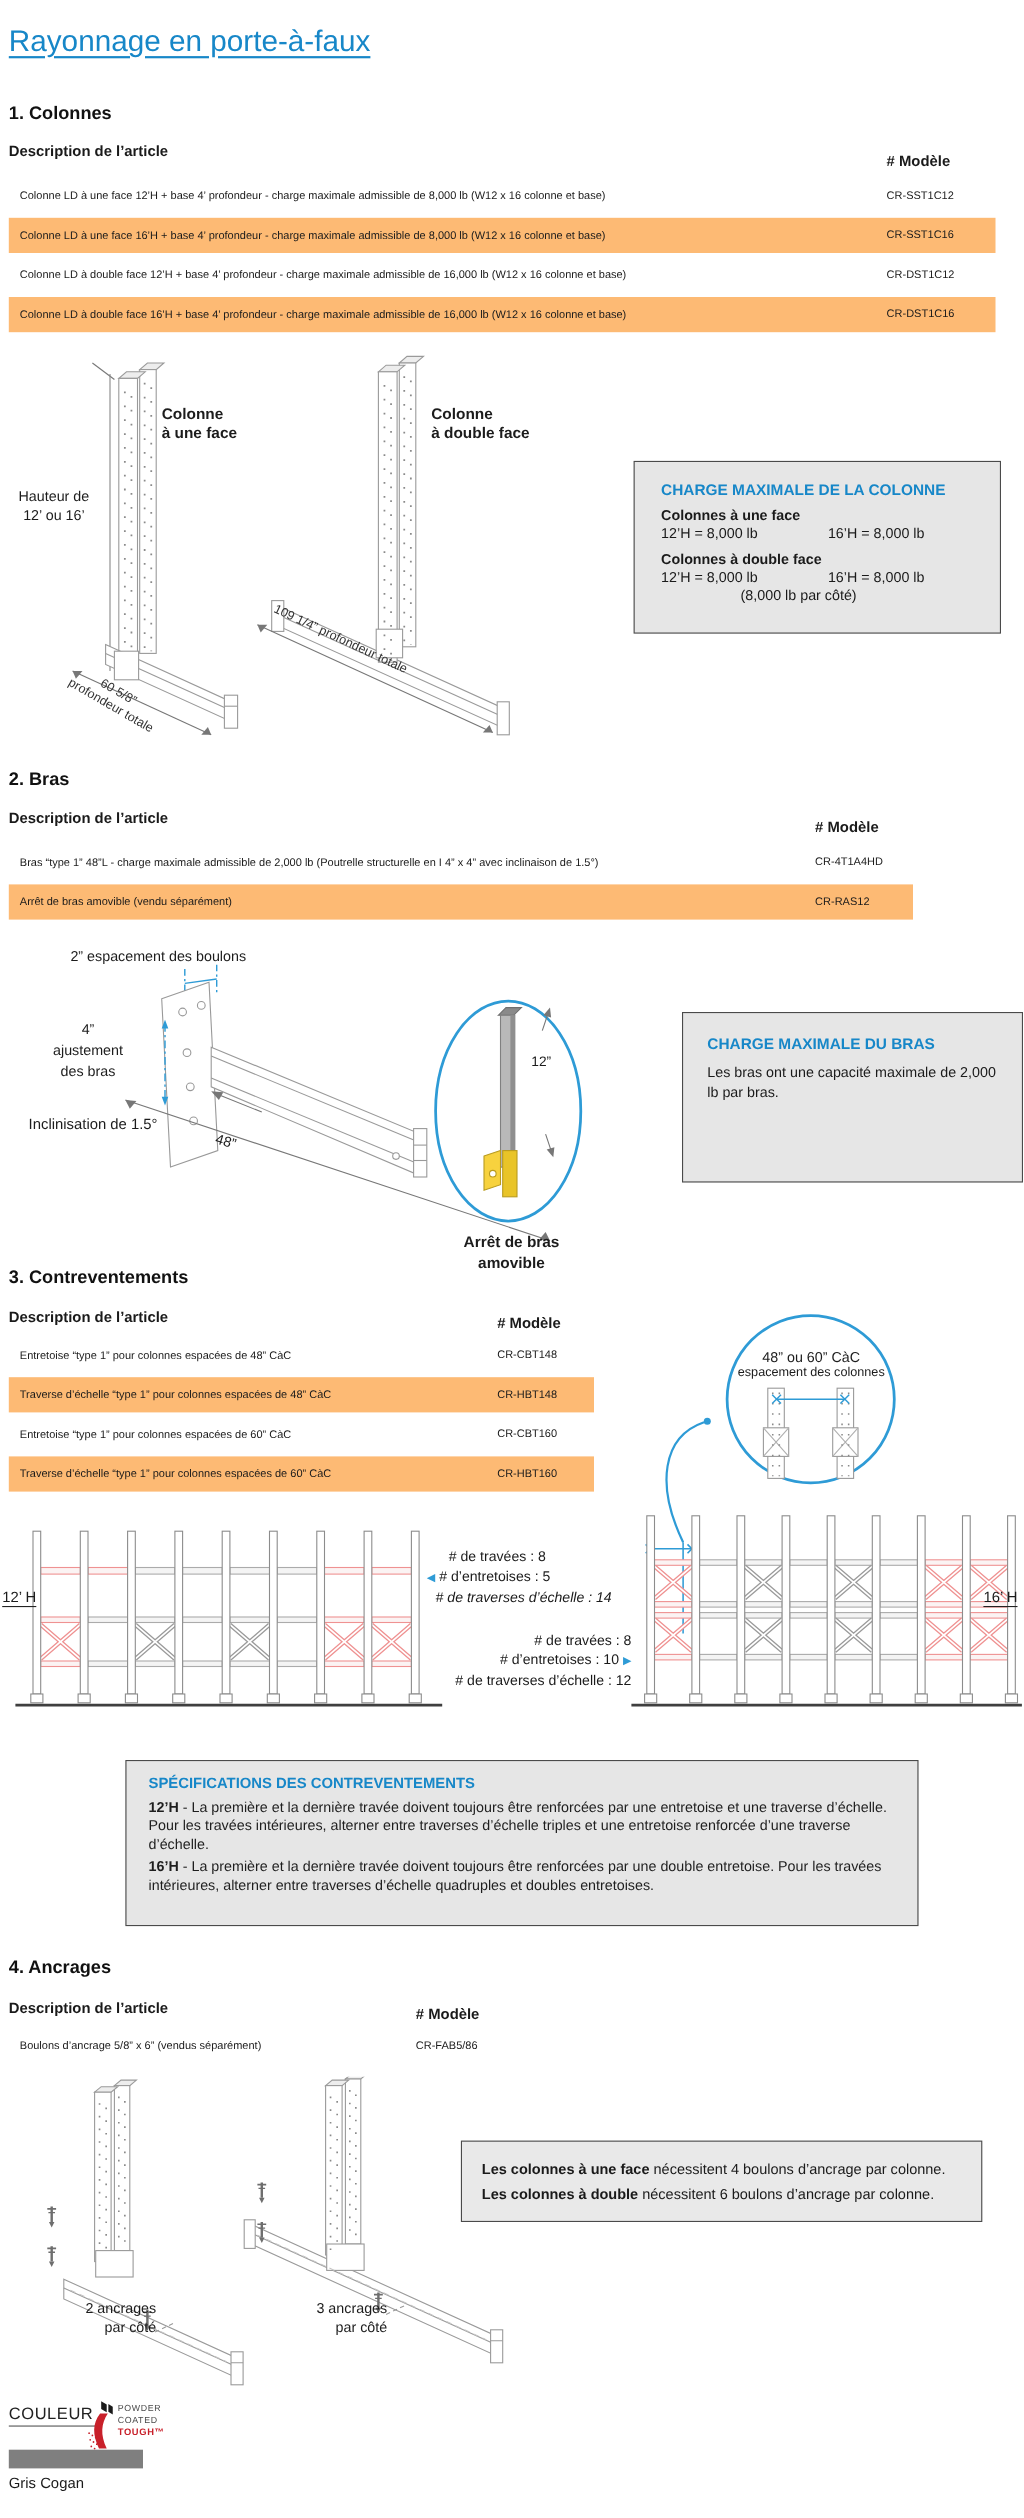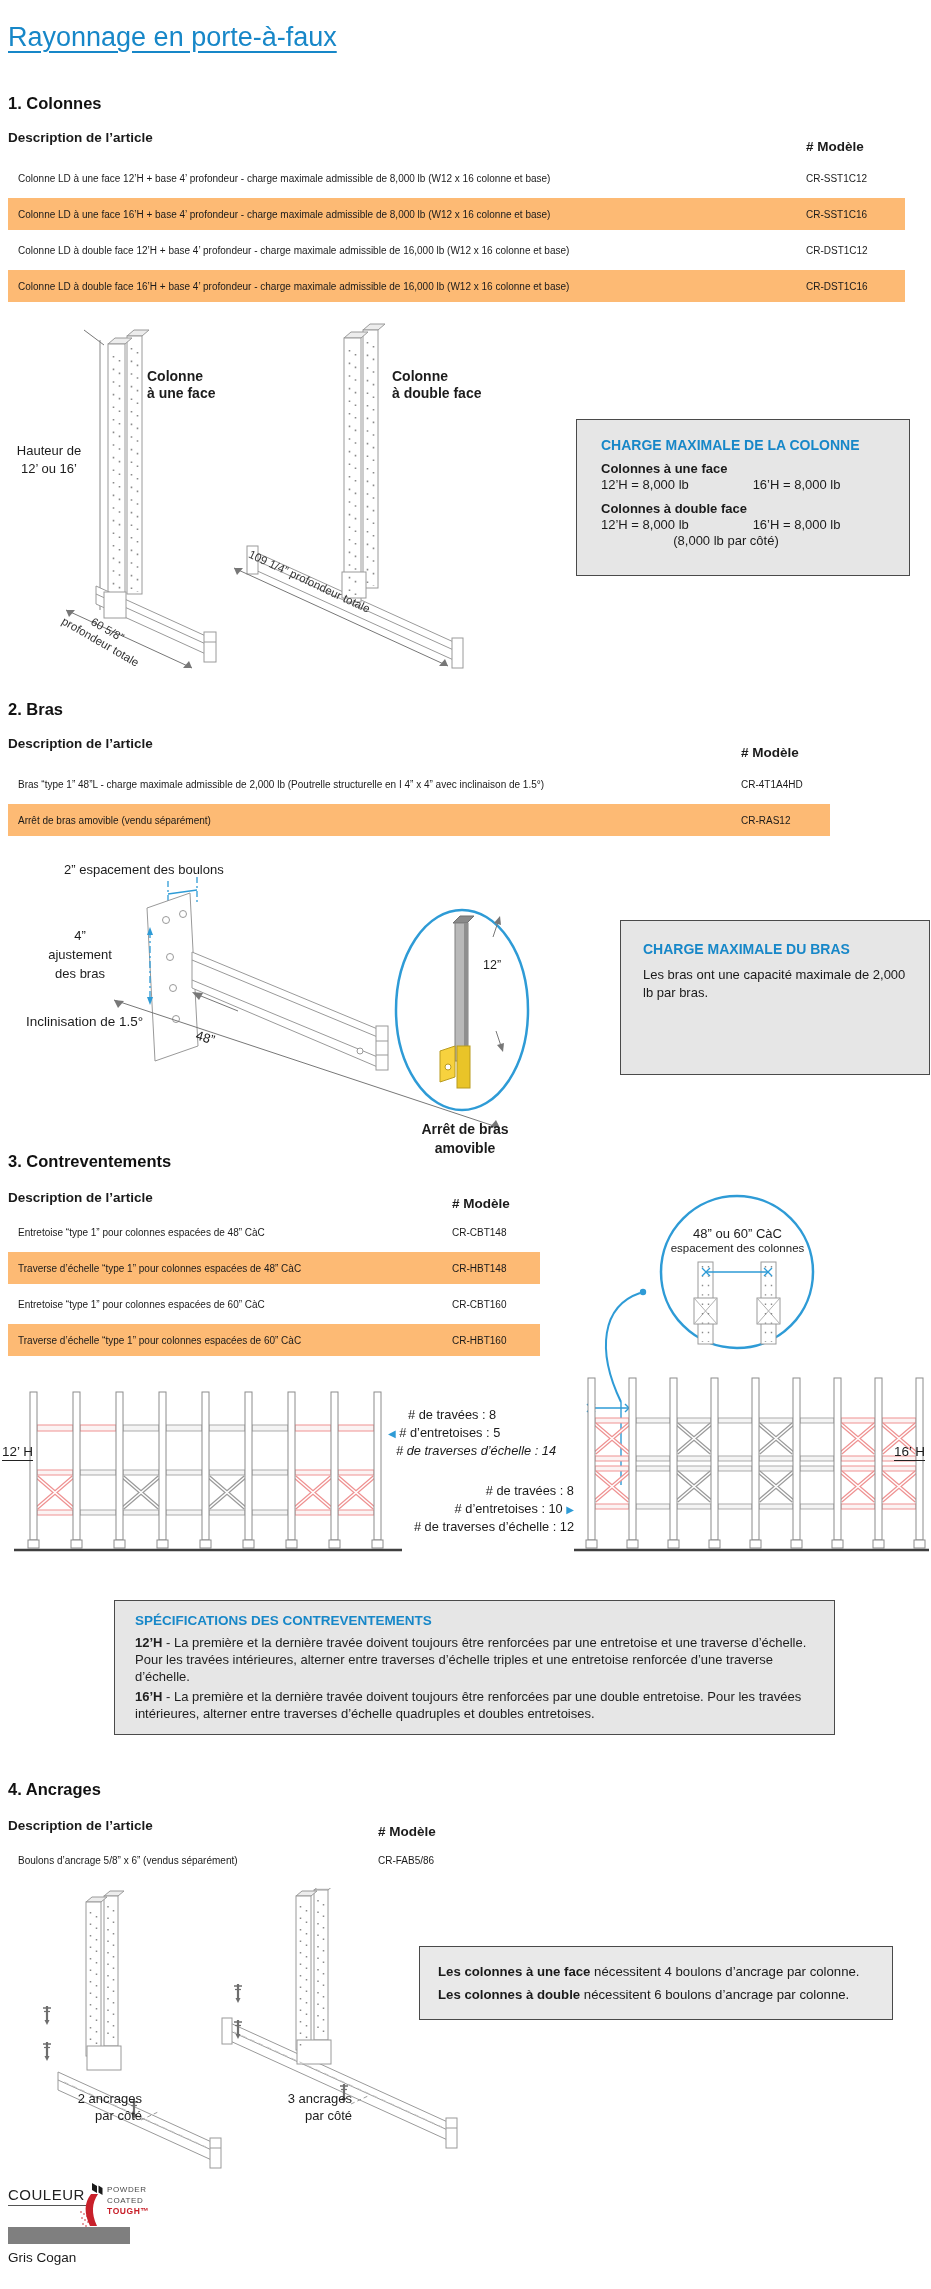--- a/index.html
+++ b/index.html
@@ -469,21 +469,21 @@
     <div style="margin-left:20px;"># de travées : 8</div>
     <div><span class="tri">◀</span> <span># d’entretoises : 5</span></div>
     <div style="margin-left:8px;font-style:italic;"># de traverses d’échelle : 14</div>
   </div>
   <div class="abs" style="left:370px; top:1482px; width:204px; text-align:right; font-size:12.8px; line-height:17.5px;">
     <div># de travées : 8</div>
     <div><span># d’entretoises : 10</span> <span class="tri">▶</span></div>
     <div># de traverses d’échelle : 12</div>
   </div>
 
-  <div class="infobox" style="left:114px; top:1600px; width:721px; border-width:1.5px; padding:12px 20px 12px 20px;">
+  <div class="infobox" style="left:114px; top:1600px; width:721px; border-width:1.5px; padding:12px 20px 28px 20px;">
     <div class="bx-title" style="font-size:13.5px;">SPÉCIFICATIONS DES CONTREVENTEMENTS</div>
     <div style="font-size:13px; line-height:17px; margin-top:6px; color:#1e1e1e;">
       <span class="bold">12’H</span><span> - La première et la dernière travée doivent toujours être renforcées par une entretoise et une traverse d’échelle. Pour les travées intérieures, alterner entre traverses d’échelle triples et une entretoise renforcée d’une traverse d’échelle.</span>
     </div>
     <div style="font-size:13px; line-height:17px; margin-top:3px; color:#1e1e1e;">
       <span class="bold">16’H</span><span> - La première et la dernière travée doivent toujours être renforcées par une double entretoise. Pour les travées intérieures, alterner entre traverses d’échelle quadruples et doubles entretoises.</span>
     </div>
   </div>
 
   <div class="abs sec-head" style="left:8px; top:1780px;">4. Ancrages</div>

